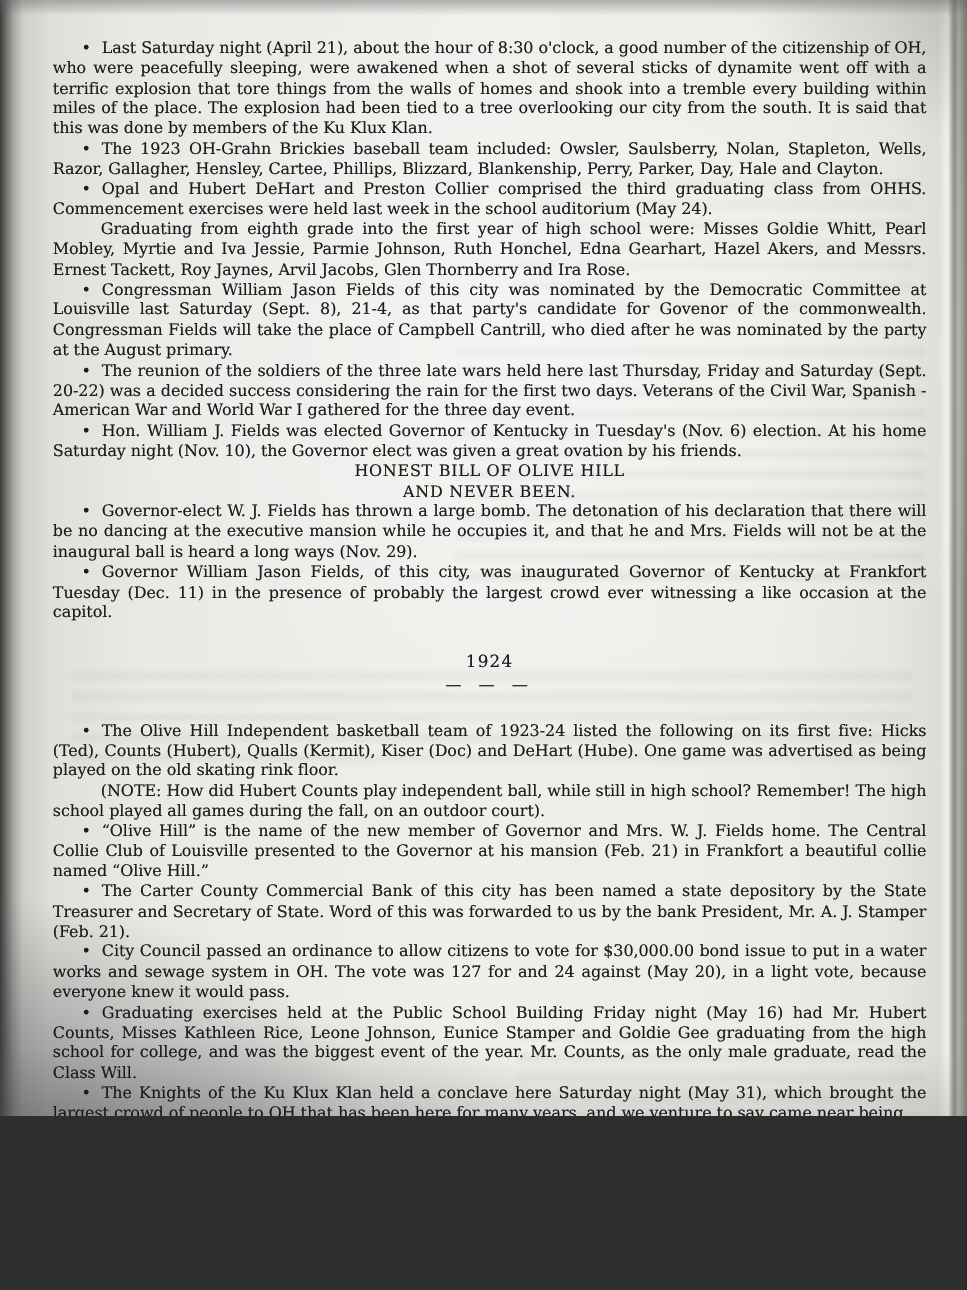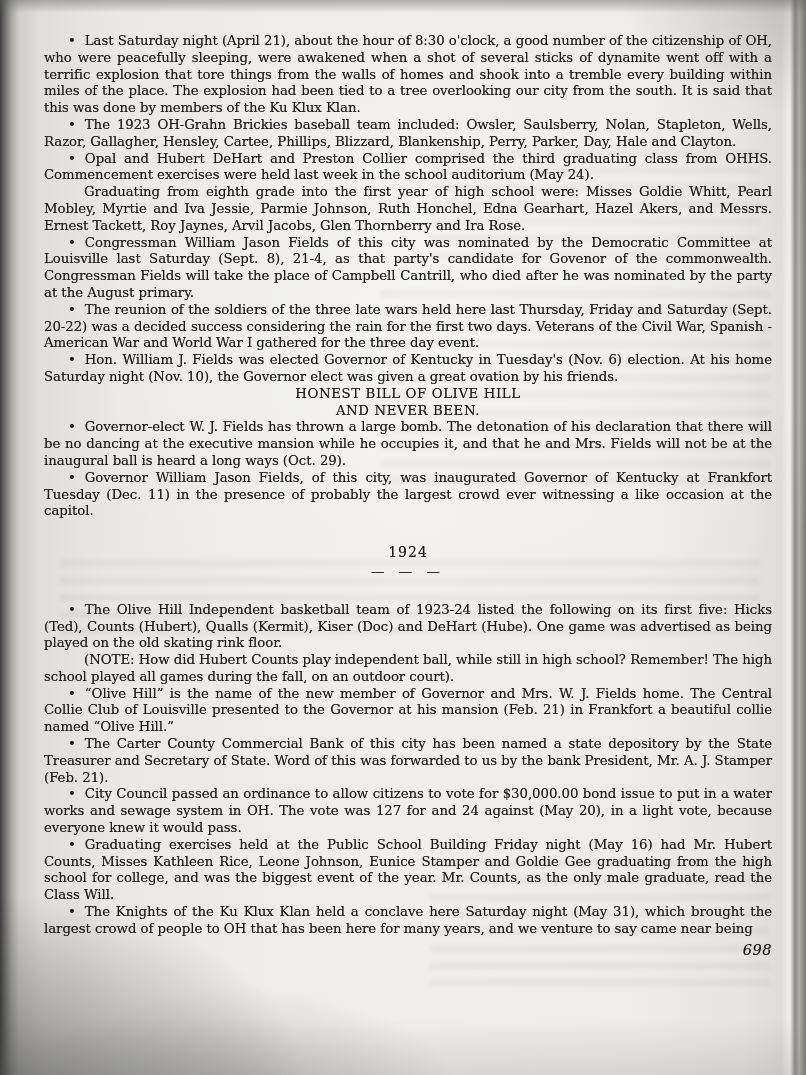--- a/index.html
+++ b/index.html
@@ -1,18 +1,18 @@
 <!DOCTYPE html>
 <html><head>
 <meta charset="utf-8">
 <style>
   html,body{margin:0;padding:0;background:#2e2e2e;}
   .scan{
     position:relative;
-    width:806px;height:1075px;
+    width:806px;height:930px;
     overflow:hidden;
     font-family:"DejaVu Serif","Liberation Serif",serif;
     background:
       linear-gradient(to right,
         #3d3d3d 0px,#6e6e6c 5px,#a5a4a1 11px,#cfcecb 19px,
         #e0dfdc 42px,#eae9e6 120px,#f0efec 400px,#edece8 640px,
         #e6e5e1 740px,#dddcd8 782px,#f1f0ec 790px,#8a8985 795px,
         #b0afab 799px,#77766f 806px);
   }
   .scan::before{
@@ -76,21 +76,21 @@
 
     <p class="para bullet"><span class="bm">•</span><span>The reunion of the soldiers of the three late wars held here last Thursday, Friday and Saturday (Sept. 20-22) was a decided success considering the rain for the first two days.  Veterans of the Civil War, Spanish - American War and World War I gathered for the three day event.</span></p>
 
     <p class="para bullet"><span class="bm">•</span><span>Hon. William J. Fields was elected Governor of Kentucky in Tuesday's (Nov. 6) election.  At his home Saturday night (Nov. 10), the Governor elect was given a great ovation by his friends.</span></p>
 
     <div class="motto">
       <div>HONEST BILL OF OLIVE HILL</div>
       <div>AND NEVER BEEN.</div>
     </div>
 
-    <p class="para bullet"><span class="bm">•</span><span>Governor-elect W. J. Fields has thrown a large bomb.  The detonation of his declaration that there will be no dancing at the executive mansion while he occupies it, and that he and Mrs. Fields will not be at the inaugural ball is heard a long ways (Oct. 29).</span></p>
+    <p class="para bullet"><span class="bm">•</span><span>Governor-elect W. J. Fields has thrown a large bomb.  The detonation of his declaration that there will be no dancing at the executive mansion while he occupies it, and that he and Mrs. Fields will not be at the inaugural ball is heard a long ways (Nov. 29).</span></p>
 
     <p class="para bullet"><span class="bm">•</span><span>Governor William Jason Fields, of this city, was inaugurated Governor of Kentucky at Frankfort Tuesday (Dec. 11) in the presence of probably the largest crowd ever witnessing a like occasion at the capitol.</span></p>
 
     <div class="year-head">1924</div>
     <div class="year-divider">— — —</div>
 
     <p class="para bullet"><span class="bm">•</span><span>The Olive Hill Independent basketball team of 1923-24 listed the following on its first five: Hicks (Ted), Counts (Hubert), Qualls (Kermit), Kiser (Doc) and DeHart (Hube).  One game was advertised as being played on the old skating rink floor.</span></p>
 
     <p class="para indent"><span>(NOTE: How did Hubert Counts play independent ball, while still in high school?  Remember!  The high school played all games during the fall, on an outdoor court).</span></p>
 

